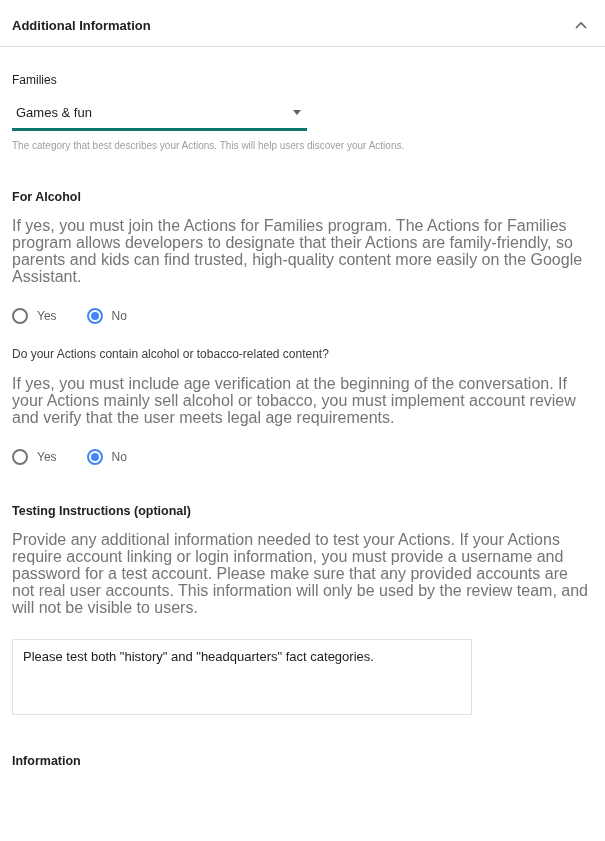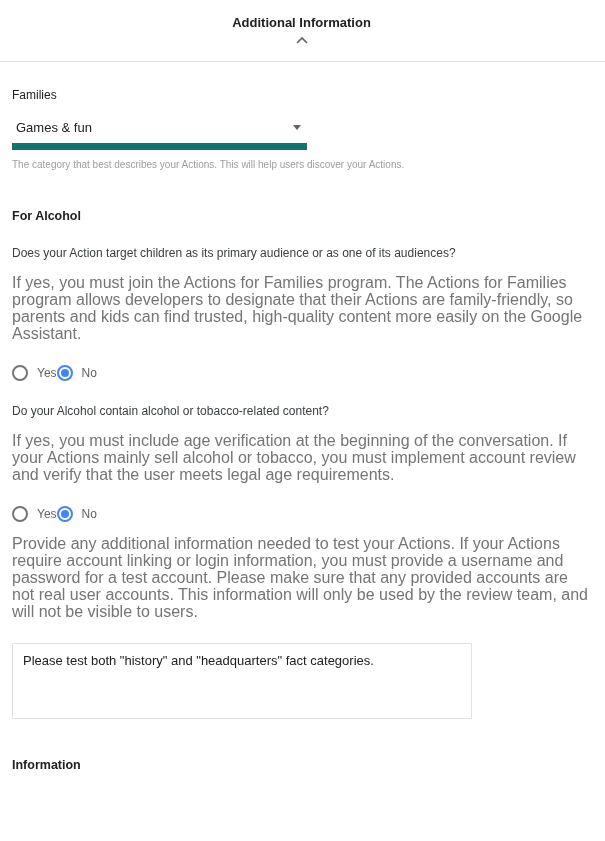--- a/index.html
+++ b/index.html
@@ -11,36 +11,35 @@
     color: #212121;
     overflow: hidden;
   }
   .page { padding: 0 12px; }
 
   .header-row {
     display: flex;
     justify-content: space-between;
     align-items: center;
     padding: 15px 2px 11px 0;
-    flex-direction: column;
   }
   .header-title { font-size: 13px; font-weight: bold; color: #212121; }
   .collapse-btn {
     width: 20px; height: 20px;
     display: flex; align-items: center; justify-content: center;
     cursor: pointer;
   }
   .divider { height: 1px; background: #e0e0e0; margin: 0 -12px; }
 
   .field-label { font-size: 12px; color: #212121; margin-top: 26px; }
 
   .select {
     width: 295px;
     margin-top: 11px;
-    border-bottom: 7px solid #0f766e;
+    border-bottom: 3px solid #0f766e;
     padding: 7px 6px 8px 4px;
     display: flex;
     justify-content: space-between;
     align-items: center;
     font-size: 13px;
     color: #212121;
     cursor: pointer;
   }
   .caret-down {
     width: 0; height: 0;
@@ -61,21 +60,21 @@
     max-width: 585px;
   }
   .description {
     font-size: 16px;
     color: #757575;
     margin-top: 13px;
     line-height: 17px;
     max-width: 588px;
   }
 
-  .radio-row { display: flex; margin-top: 23px; }
+  .radio-row { display: flex; gap: 30px; margin-top: 23px; }
   .radio-option { display: flex; align-items: center; gap: 9px; cursor: pointer; }
   .radio {
     width: 16px; height: 16px;
     border-radius: 50%;
     border: 2px solid #757575;
     display: inline-flex; align-items: center; justify-content: center;
     flex: 0 0 auto;
   }
   .radio.checked { border-color: #4285f4; }
   .radio.checked::after {
@@ -119,44 +118,44 @@
   <div class="divider"></div>
 
   <div class="field-label">Families</div>
   <div class="select">
     <span>Games &amp; fun</span>
     <span class="caret-down"></span>
   </div>
   <div class="helper">The category that best describes your Actions. This will help users discover your Actions.</div>
 
   <div class="section-title mt-section">For Alcohol</div>
-  <div class="question">Does your Action target children as its primary audience or as one of its audiences?</div>
   <div class="description">If yes, you must join the Actions for Families program. The Actions for Families program allows developers to designate that their Actions are family-friendly, so parents and kids can find trusted, high-quality content more easily on the Google Assistant.</div>
   <div class="radio-row">
     <div class="radio-option">
       <span class="radio"></span>
       <span class="option-label">Yes</span>
     </div>
     <div class="radio-option">
       <span class="radio checked"></span>
       <span class="option-label">No</span>
     </div>
   </div>
 
-  <div class="question">Do your Alcohol contain alcohol or tobacco-related content?</div>
+  <div class="question">Do your Actions contain alcohol or tobacco-related content?</div>
   <div class="description">If yes, you must include age verification at the beginning of the conversation. If your Actions mainly sell alcohol or tobacco, you must implement account review and verify that the user meets legal age requirements.</div>
   <div class="radio-row">
     <div class="radio-option">
       <span class="radio"></span>
       <span class="option-label">Yes</span>
     </div>
     <div class="radio-option">
       <span class="radio checked"></span>
       <span class="option-label">No</span>
     </div>
   </div>
 
+  <div class="section-title mt-section">Testing Instructions (optional)</div>
   <div class="description">Provide any additional information needed to test your Actions. If your Actions require account linking or login information, you must provide a username and password for a test account. Please make sure that any provided accounts are not real user accounts. This information will only be used by the review team, and will not be visible to users.</div>
   <textarea class="textarea" spellcheck="false" style="">Please test both "history" and "headquarters" fact categories.</textarea>
 
   <div class="section-title mt-section">Information</div>
 
 </div>
 
 </body></html>

